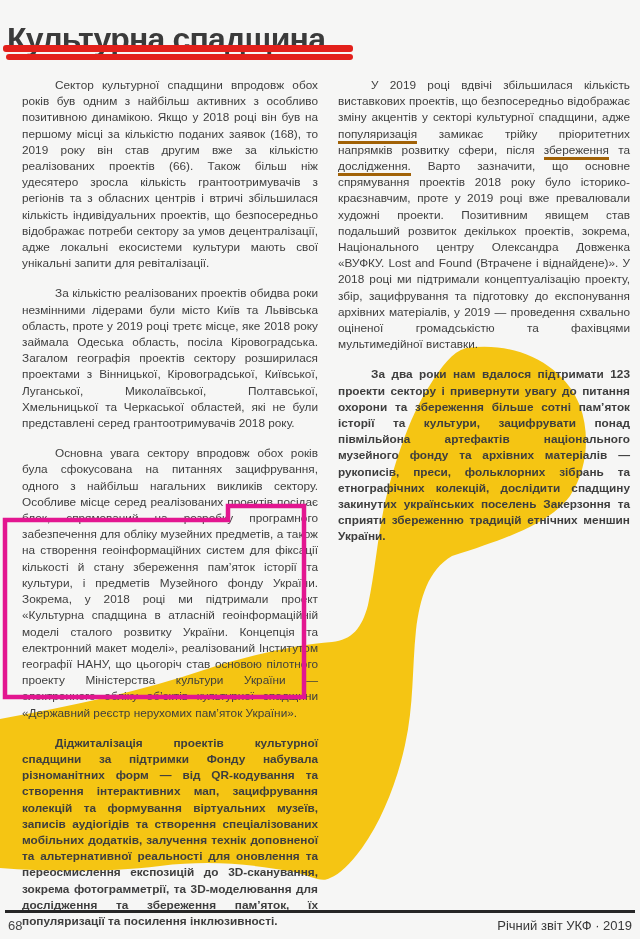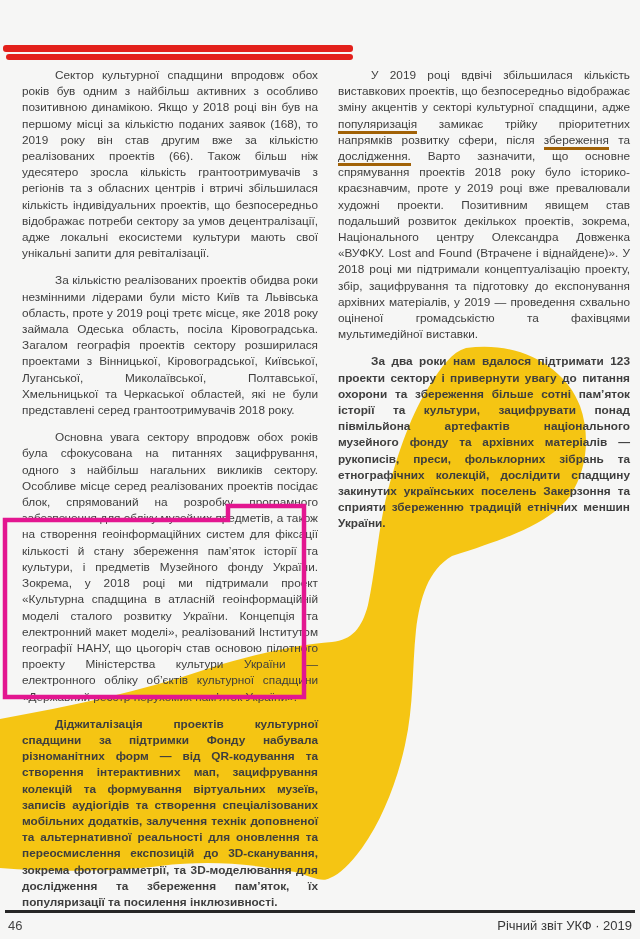--- a/index.html
+++ b/index.html
@@ -26,21 +26,21 @@
   .title-bar.bar1{left:3px;top:45px;width:350px;height:7px;}
   .title-bar.bar2{left:6px;top:54px;width:347px;height:6px;}
   
   .col{
     position:absolute;top:63px;z-index:3;
     font-size:11.8px;line-height:16.2px;color:#3e3e3e;
     text-align:justify;
   }
   .col-left{left:22px;width:296px;}
   .col-right{left:338px;width:292px;}
-  .col p{margin:4px 0 11px 0;text-indent:33px;}
+  .col p{margin:14px 0 11px 0;text-indent:33px;}
   .col p:last-child{margin-bottom:0;font-weight:bold;}
   
   .redline{
     border-bottom:3px solid #a16207;
     padding-bottom:0px;
   }
   
   .annotation-svg{position:absolute;left:0;top:0;width:640px;height:939px;z-index:4;pointer-events:none;}
   
   .footer-rule{position:absolute;left:5px;top:910px;width:630px;height:3px;background:#262626;z-index:3;}
@@ -68,36 +68,37 @@
       L 0 719
       C 70 706 140 692 210 668
       C 255 654 300 644 332 642
       C 352 640 362 628 368 605
       C 376 568 378 528 388 490
       C 398 452 412 412 430 385
       C 442 366 452 352 466 348
       Z"></path>
   </svg>
 
+  <h1 class="title">Культурна спадщина</h1>
   <div class="title-bar bar1"></div>
   <div class="title-bar bar2"></div>
 
   <div class="col col-left">
     <p>Сектор культурної спадщини впродовж обох років був одним з найбільш активних з особливо позитивною динамікою. Якщо у 2018 році він був на першому місці за кількістю поданих заявок (168), то 2019 року він став другим вже за кількістю реалізованих проектів (66). Також більш ніж удесятеро зросла кількість грантоотримувачів з регіонів та з обласних центрів і втричі збільшилася кількість індивідуальних проектів, що безпосередньо відображає потреби сектору за умов децентралізації, адже локальні екосистеми культури мають свої унікальні запити для ревіталізації.</p>
     <p>За кількістю реалізованих проектів обидва роки незмінними лідерами були місто Київ та Львівська область, проте у 2019 році третє місце, яке 2018 року займала Одеська область, посіла Кіровоградська. Загалом географія проектів сектору розширилася проектами з Вінницької, Кіровоградської, Київської, Луганської, Миколаївської, Полтавської, Хмельницької та Черкаської областей, які не були представлені серед грантоотримувачів 2018 року.</p>
     <p>Основна увага сектору впродовж обох років була сфокусована на питаннях зацифрування, одного з найбільш нагальних викликів сектору. Особливе місце серед реалізованих проектів посідає блок, спрямований на розробку програмного забезпечення для обліку музейних предметів, а також на створення геоінформаційних систем для фіксації кількості й стану збереження пам’яток історії та культури, і предметів Музейного фонду України. Зокрема, у 2018 році ми підтримали проект «Культурна спадщина в атласній геоінформаційній моделі сталого розвитку України. Концепція та електронний макет моделі», реалізований Інститутом географії НАНУ, що цьогоріч став основою пілотного проекту Міністерства культури України — електронного обліку об’єктів культурної спадщини «Державний реєстр нерухомих пам’яток України».</p>
     <p>Діджиталізація проектів культурної спадщини за підтримки Фонду набувала різноманітних форм — від QR-кодування та створення інтерактивних мап, зацифрування колекцій та формування віртуальних музеїв, записів аудіогідів та створення спеціалізованих мобільних додатків, залучення технік доповненої та альтернативної реальності для оновлення та переосмислення експозицій до 3D-сканування, зокрема фотограмметрії, та 3D-моделювання для дослідження та збереження пам’яток, їх популяризації та посилення інклюзивності.</p>
   </div>
 
   <div class="col col-right">
     <p><span>У 2019 році вдвічі збільшилася кількість виставкових проектів, що безпосередньо відображає зміну акцентів у секторі культурної спадщини, адже </span><span class="redline">популяризація</span><span> замикає трійку пріоритетних напрямків розвитку сфери, після </span><span class="redline">збереження</span><span> та </span><span class="redline">дослідження.</span><span> Варто зазначити, що основне спрямування проектів 2018 року було історико-краєзнавчим, проте у 2019 році вже превалювали художні проекти. Позитивним явищем став подальший розвиток декількох проектів, зокрема, Національного центру Олександра Довженка «ВУФКУ. Lost and Found (Втрачене і віднайдене)». У 2018 році ми підтримали концептуалізацію проекту, збір, зацифрування та підготовку до експонування архівних матеріалів, у 2019 — проведення схвально оціненої громадськістю та фахівцями мультимедійної виставки.</span></p>
     <p>За два роки нам вдалося підтримати 123 проекти сектору і привернути увагу до питання охорони та збереження більше сотні пам’яток історії та культури, зацифрувати понад півмільйона артефактів національного музейного фонду та архівних матеріалів — рукописів, преси, фольклорних зібрань та етнографічних колекцій, дослідити спадщину закинутих українських поселень Закерзоння та сприяти збереженню традицій етнічних меншин України.</p>
   </div>
 
   <svg class="annotation-svg" viewBox="0 0 640 939" aria-hidden="true">
     <path fill="none" stroke="#E31690" stroke-width="4.5" stroke-linejoin="miter" d="M 228 520 L 228 506 L 304 506 L 304 697 L 5 697 L 5 520 Z"></path>
   </svg>
 
   <div class="footer-rule"></div>
-  <div class="footer-page-number">46</div>
+  <div class="footer-page-number">68</div>
   <div class="footer-credit">Річний звіт УКФ · 2019</div>
 
 </div>
 
 </body></html>

